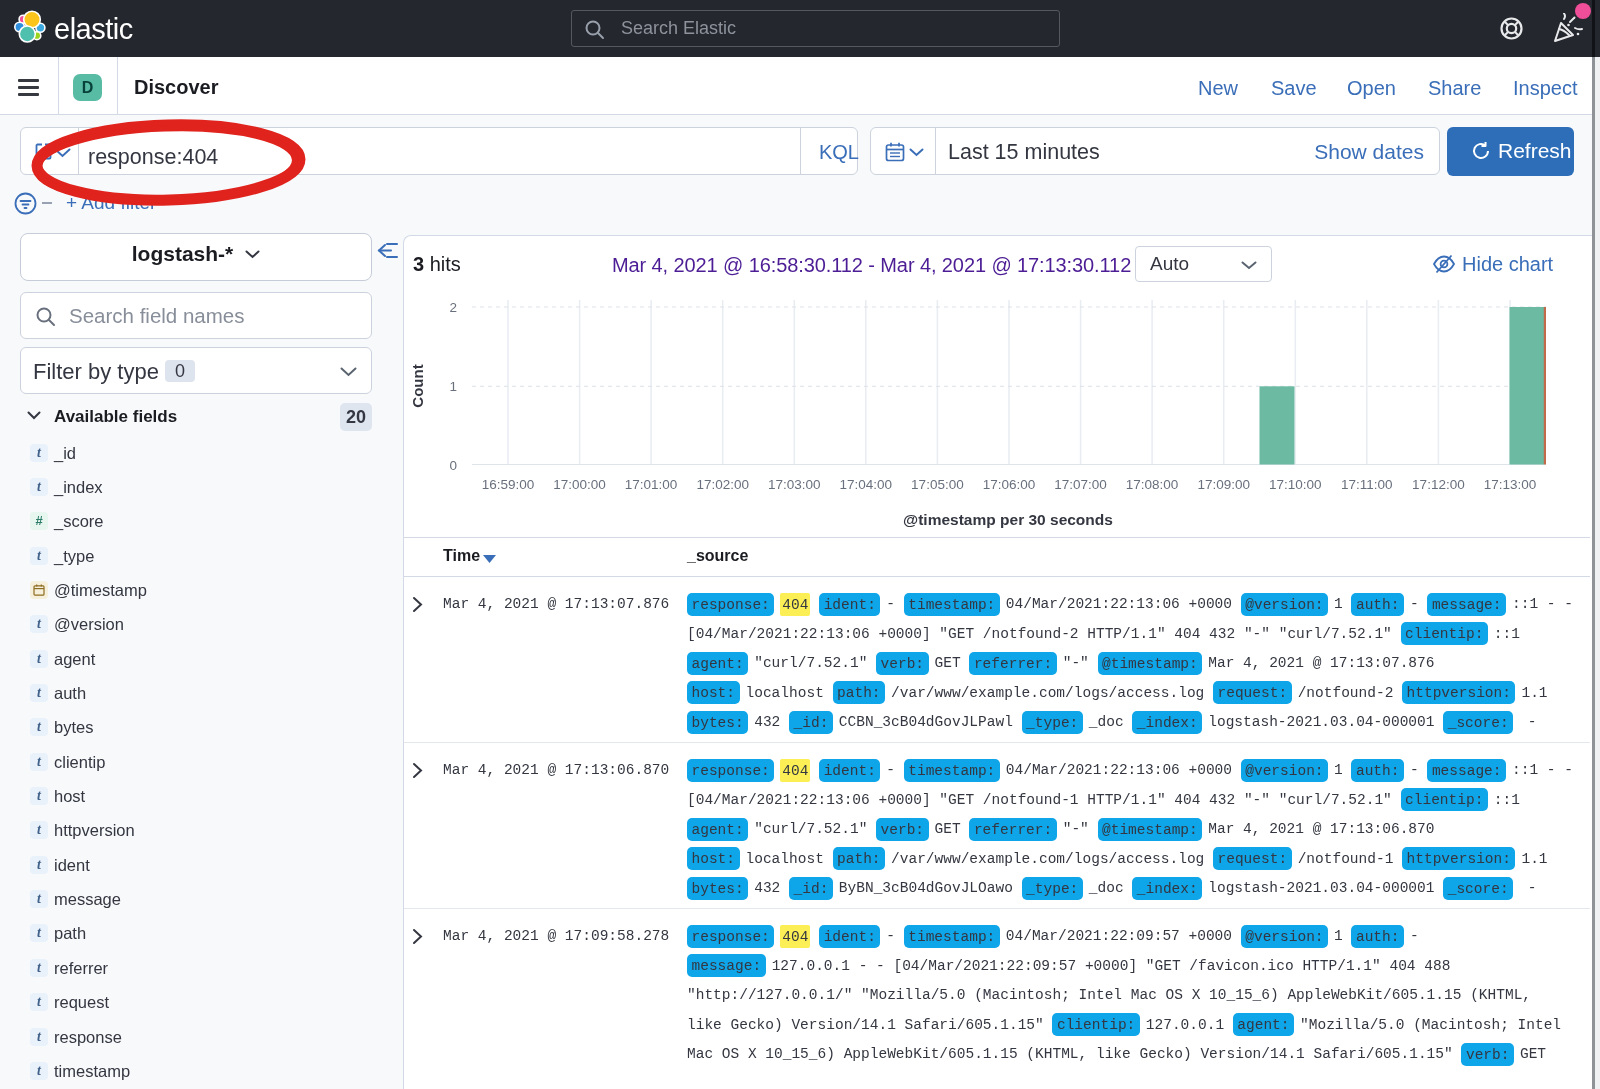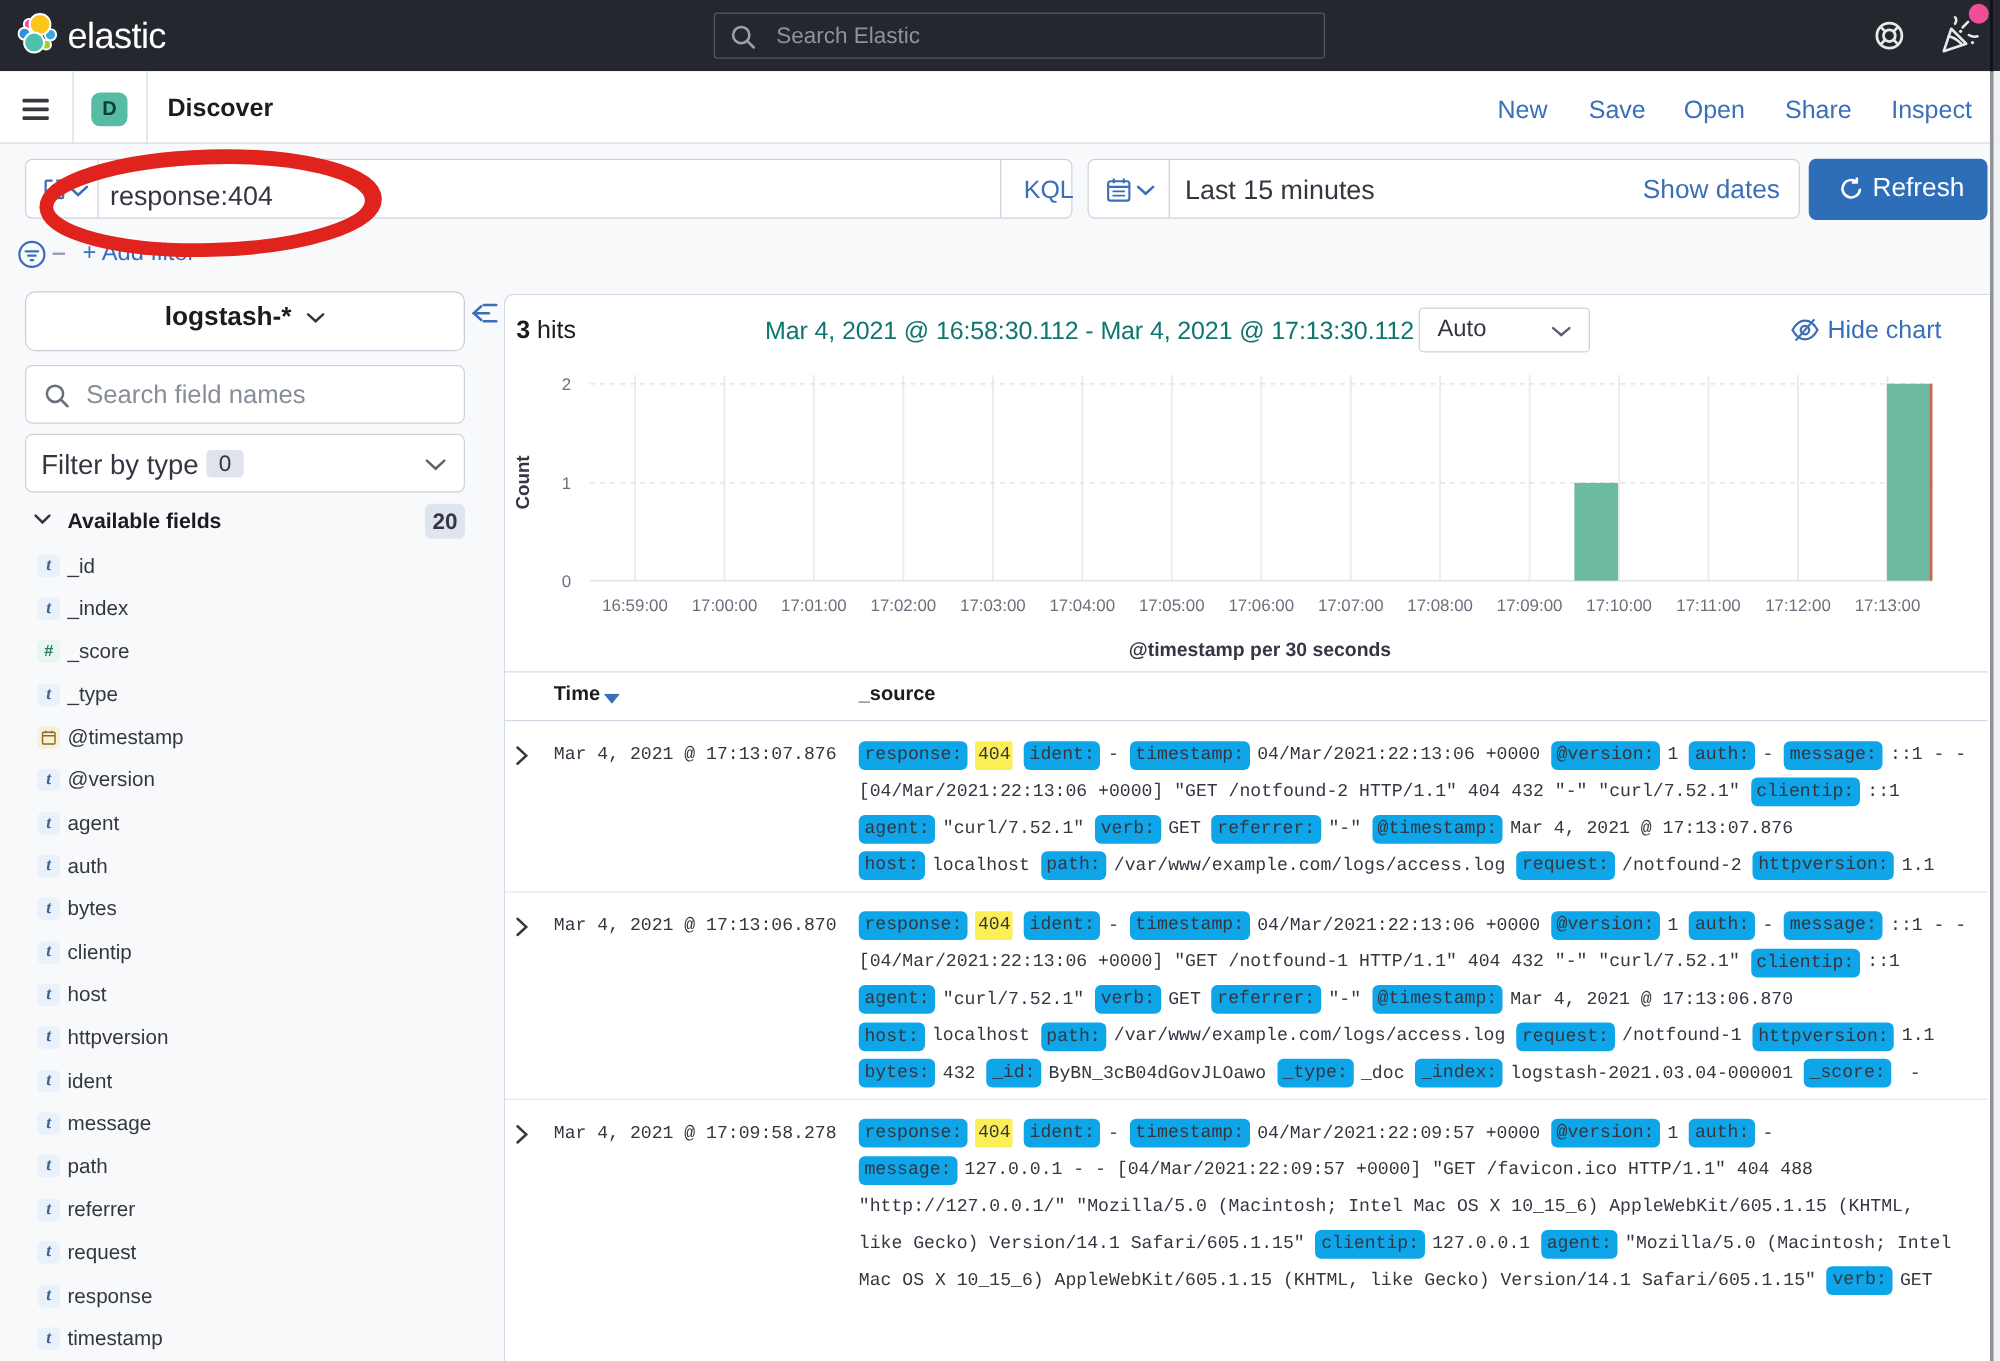--- a/index.html
+++ b/index.html
@@ -20,21 +20,21 @@
 
 #qbox { position:absolute; left:20px; top:127px; width:838px; height:48px; background:#fff; border:1px solid #ccd3dd; border-radius:6px; }
 #qbox .div1 { position:absolute; left:57px; top:0; width:1px; height:46px; background:#ccd3dd; }
 #qbox .kqlsep { position:absolute; left:779px; top:0; width:1px; height:46px; background:#ccd3dd; }
 #qtext { position:absolute; left:67px; top:17px; font-size:21.5px; color:#343741; }
 #kql { position:absolute; left:790px; top:13px; width:48px; text-align:right; font-size:20px; color:#3a6eb8; }
 #dpick { position:absolute; left:870px; top:127px; width:570px; height:48px; background:#fff; border:1px solid #ccd3dd; border-radius:6px; }
 #dpick .div1 { position:absolute; left:64px; top:0; width:1px; height:46px; background:#ccd3dd; }
 #dtext { position:absolute; left:77px; top:12px; font-size:21.5px; color:#343741; }
 #showdates { position:absolute; right:15px; top:12px; font-size:21px; color:#3a6eb8; }
-#refresh { position:absolute; left:1447px; top:127px; width:143px; height:49px; background:#2e6eb8; border-radius:6px; color:#fff; }
+#refresh { position:absolute; left:1447px; top:127px; width:127px; height:49px; background:#2e6eb8; border-radius:6px; color:#fff; }
 #refresh span { position:absolute; left:51px; top:12px; font-size:21px; }
 #addfilter { position:absolute; left:66px; top:192px; font-size:19px; color:#3a6eb8; }
 
 .sbbox { position:absolute; left:20px; width:352px; background:#fff; border:1px solid #ccd3dd; }
 #ipsel { top:233px; height:48px; border-radius:8px; border-color:#c6ccd8; display:flex; align-items:center; justify-content:center; gap:12px; padding-bottom:6px; }
 #ipsel b { font-size:21px; color:#1a1c21; }
 #fsearch { top:292px; height:47px; border-radius:6px; }
 #fsearch .ph { position:absolute; left:48px; top:11px; font-size:20.5px; color:#878e99; }
 #ftype { top:347px; height:47px; border-radius:6px; }
 #ftype .lab { position:absolute; left:12px; top:11px; font-size:22px; color:#343741; }
@@ -43,21 +43,21 @@
 #avf .t { position:absolute; left:27px; top:3px; font-size:17px; font-weight:bold; color:#1a1c21; }
 #avf .cnt { position:absolute; right:0px; top:-1px; width:32px; height:28px; background:#dfe5ef; border-radius:5px; text-align:center; line-height:28px; font-size:18px; font-weight:bold; color:#343741; }
 .fitem { position:absolute; left:30px; height:20px; }
 .fbadge { position:absolute; left:0; top:0; width:18px; height:18px; border-radius:4px; text-align:center; }
 .fbadge.t { background:#e9f1fa; color:#41628a; font-size:14px; line-height:18px; font-weight:bold; font-style:italic; font-family:"Liberation Serif",serif; }
 .fbadge.n { background:#e7f6ef; color:#2e7d6a; font-size:13px; line-height:18px; font-weight:bold; }
 .fname { position:absolute; left:24px; top:0px; font-size:16.5px; color:#343741; line-height:19px; }
 
 #panel { position:absolute; left:403px; top:235px; width:1189px; height:854px; background:#fff; border-left:1px solid #d3dae6; border-top:1px solid #d3dae6; border-top-left-radius:8px; }
 #hits { position:absolute; left:413px; top:253px; font-size:20px; color:#1a1c21; }
-#rangetxt { position:absolute; left:612px; top:254px; font-size:20px; color:#0f766e; letter-spacing:-0.1px; }
+#rangetxt { position:absolute; left:612px; top:254px; font-size:20px; color:#4c1d95; letter-spacing:-0.1px; }
 #autosel { position:absolute; left:1135px; top:246px; width:137px; height:36px; background:#fff; border:1px solid #ccd3de; border-radius:4px; }
 #autosel span { position:absolute; left:14px; top:6px; font-size:19px; color:#343741; }
 #hidechart { position:absolute; left:1462px; top:253px; font-size:20px; color:#3a6eb8; }
 
 #tbl { position:absolute; left:404px; top:537px; width:1186px; }
 #thead { height:40px; border-top:1px solid #d3dae6; border-bottom:1px solid #d3dae6; position:relative; }
 #thead .time { position:absolute; left:39px; top:9px; font-size:16px; font-weight:bold; color:#1a1c21; }
 #thead .src { position:absolute; left:283px; top:9px; font-size:16px; font-weight:bold; color:#1a1c21; }
 .drow { position:relative; border-bottom:1px solid #e3e8ee; padding:13px 0 4.5px 0; }
 .drow:last-child { border-bottom:none; }
@@ -378,20 +378,21 @@
 <div class="drow">
       <svg class="exp" width="11" height="17" viewBox="0 0 11 17">
         <path d="M2 2 L9 8.5 L2 15" fill="none" stroke="#343741" stroke-width="2" stroke-linecap="round"></path>
       </svg>
       <div class="dtime">Mar 4, 2021 @ 17:13:07.876</div>
       <div class="src-lines">
         <div class="sl"><span class="k">response:</span><span class="hl">404</span> <span class="k">ident:</span>- <span class="k">timestamp:</span>04/Mar/2021:22:13:06 +0000 <span class="k">@version:</span>1 <span class="k">auth:</span>- <span class="k">message:</span>::1 - -</div>
         <div class="sl">[04/Mar/2021:22:13:06 +0000] "GET /notfound-2 HTTP/1.1" 404 432 "-" "curl/7.52.1" <span class="k">clientip:</span>::1</div>
         <div class="sl"><span class="k">agent:</span>"curl/7.52.1" <span class="k">verb:</span>GET <span class="k">referrer:</span>"-" <span class="k">@timestamp:</span>Mar 4, 2021 @ 17:13:07.876</div>
         <div class="sl"><span class="k">host:</span>localhost <span class="k">path:</span>/var/www/example.com/logs/access.log <span class="k">request:</span>/notfound-2 <span class="k">httpversion:</span>1.1</div>
+        <div class="sl"><span class="k">bytes:</span>432 <span class="k">_id:</span>CCBN_3cB04dGovJLPawl <span class="k">_type:</span>_doc <span class="k">_index:</span>logstash-2021.03.04-000001 <span class="k">_score:</span> -</div>
       </div>
     </div>
     <div class="drow">
       <svg class="exp" width="11" height="17" viewBox="0 0 11 17">
         <path d="M2 2 L9 8.5 L2 15" fill="none" stroke="#343741" stroke-width="2" stroke-linecap="round"></path>
       </svg>
       <div class="dtime">Mar 4, 2021 @ 17:13:06.870</div>
       <div class="src-lines">
         <div class="sl"><span class="k">response:</span><span class="hl">404</span> <span class="k">ident:</span>- <span class="k">timestamp:</span>04/Mar/2021:22:13:06 +0000 <span class="k">@version:</span>1 <span class="k">auth:</span>- <span class="k">message:</span>::1 - -</div>
         <div class="sl">[04/Mar/2021:22:13:06 +0000] "GET /notfound-1 HTTP/1.1" 404 432 "-" "curl/7.52.1" <span class="k">clientip:</span>::1</div>

